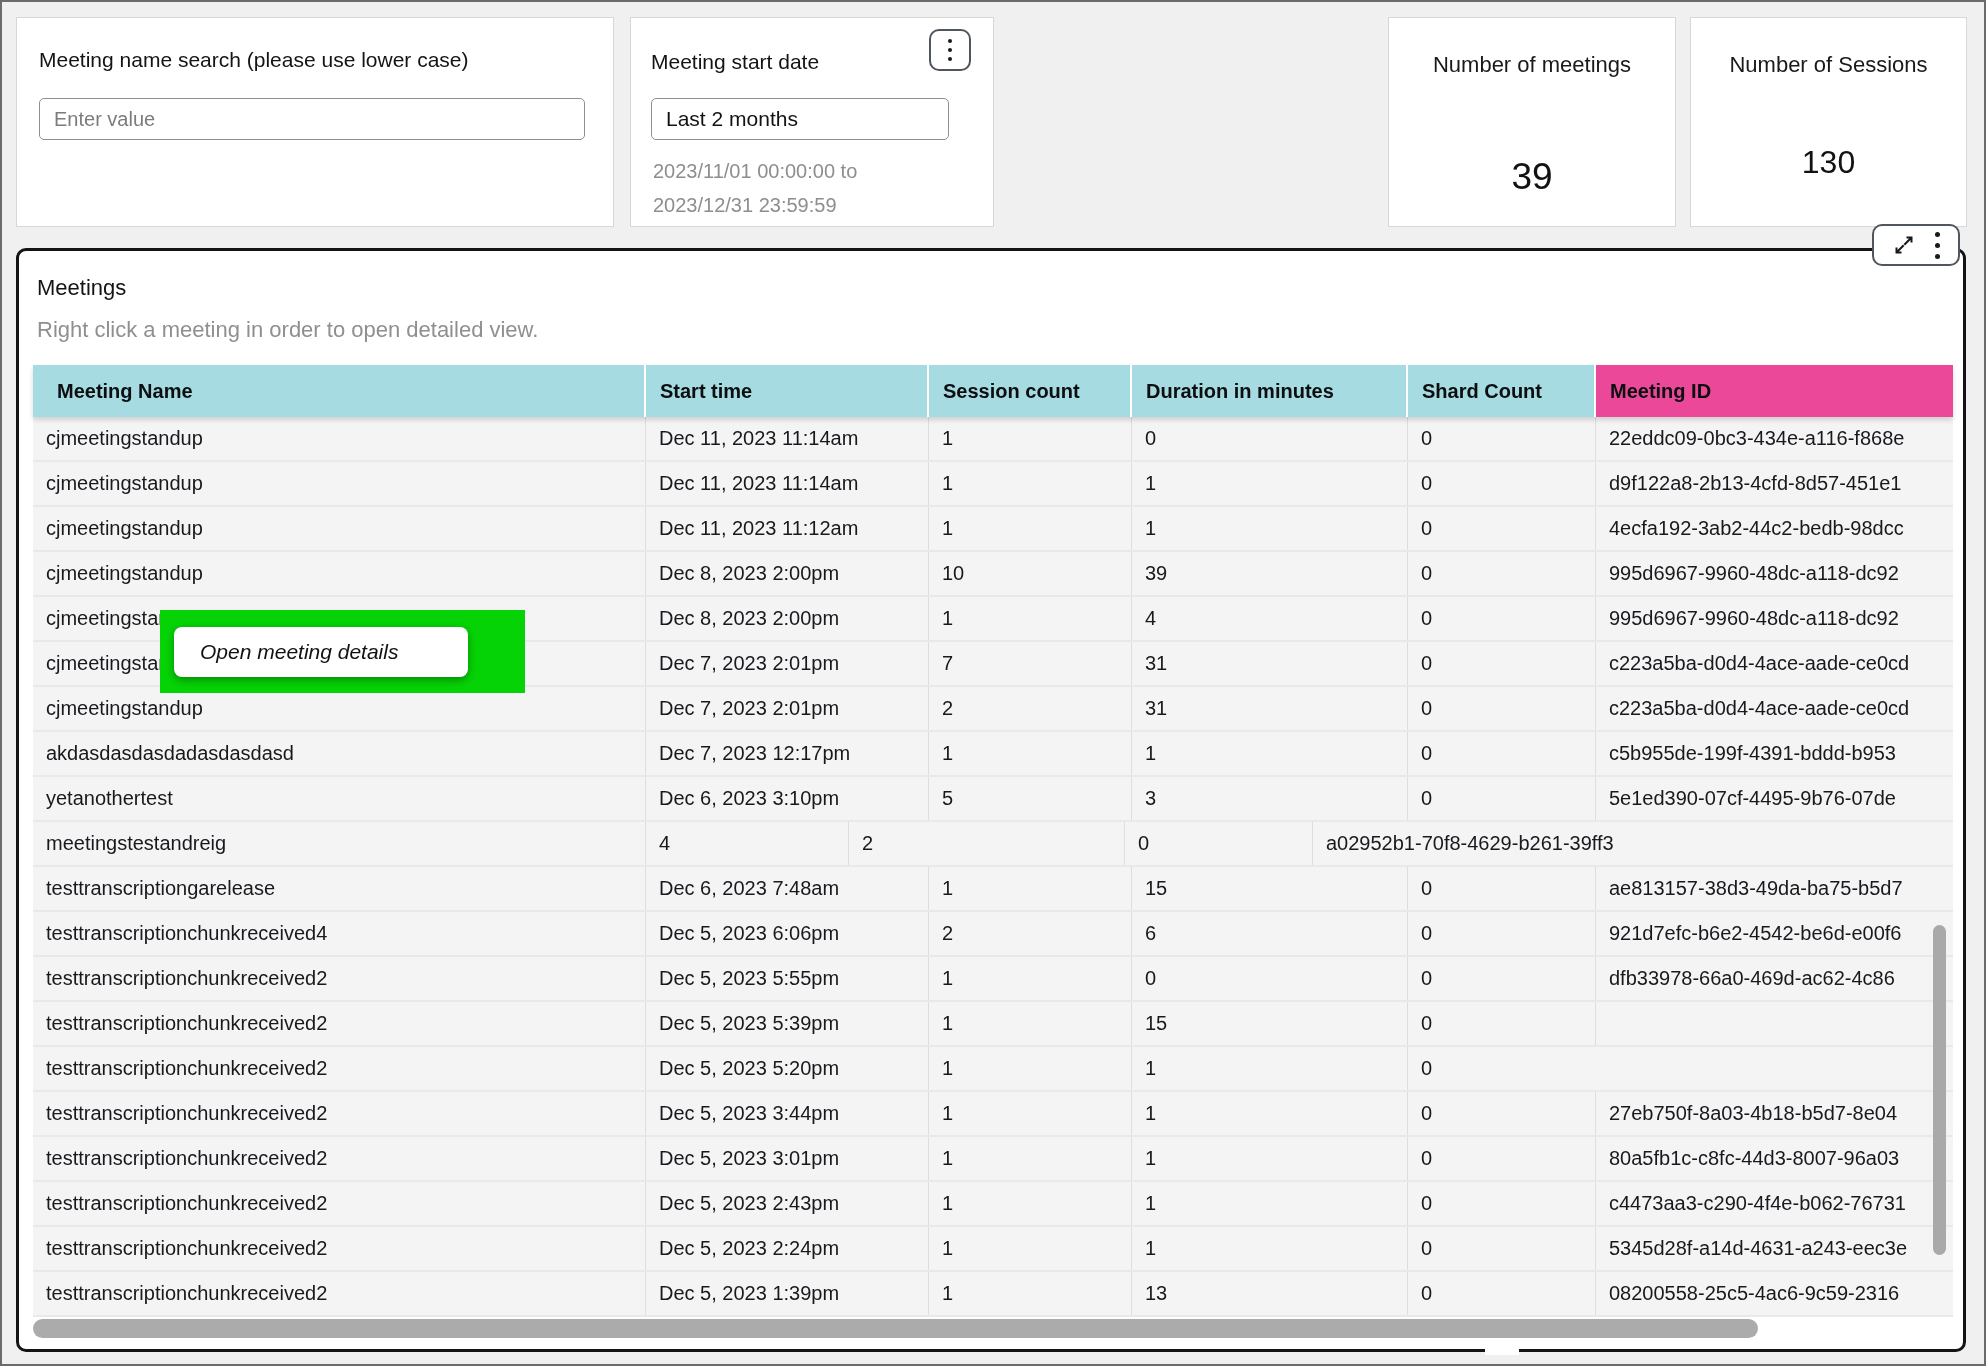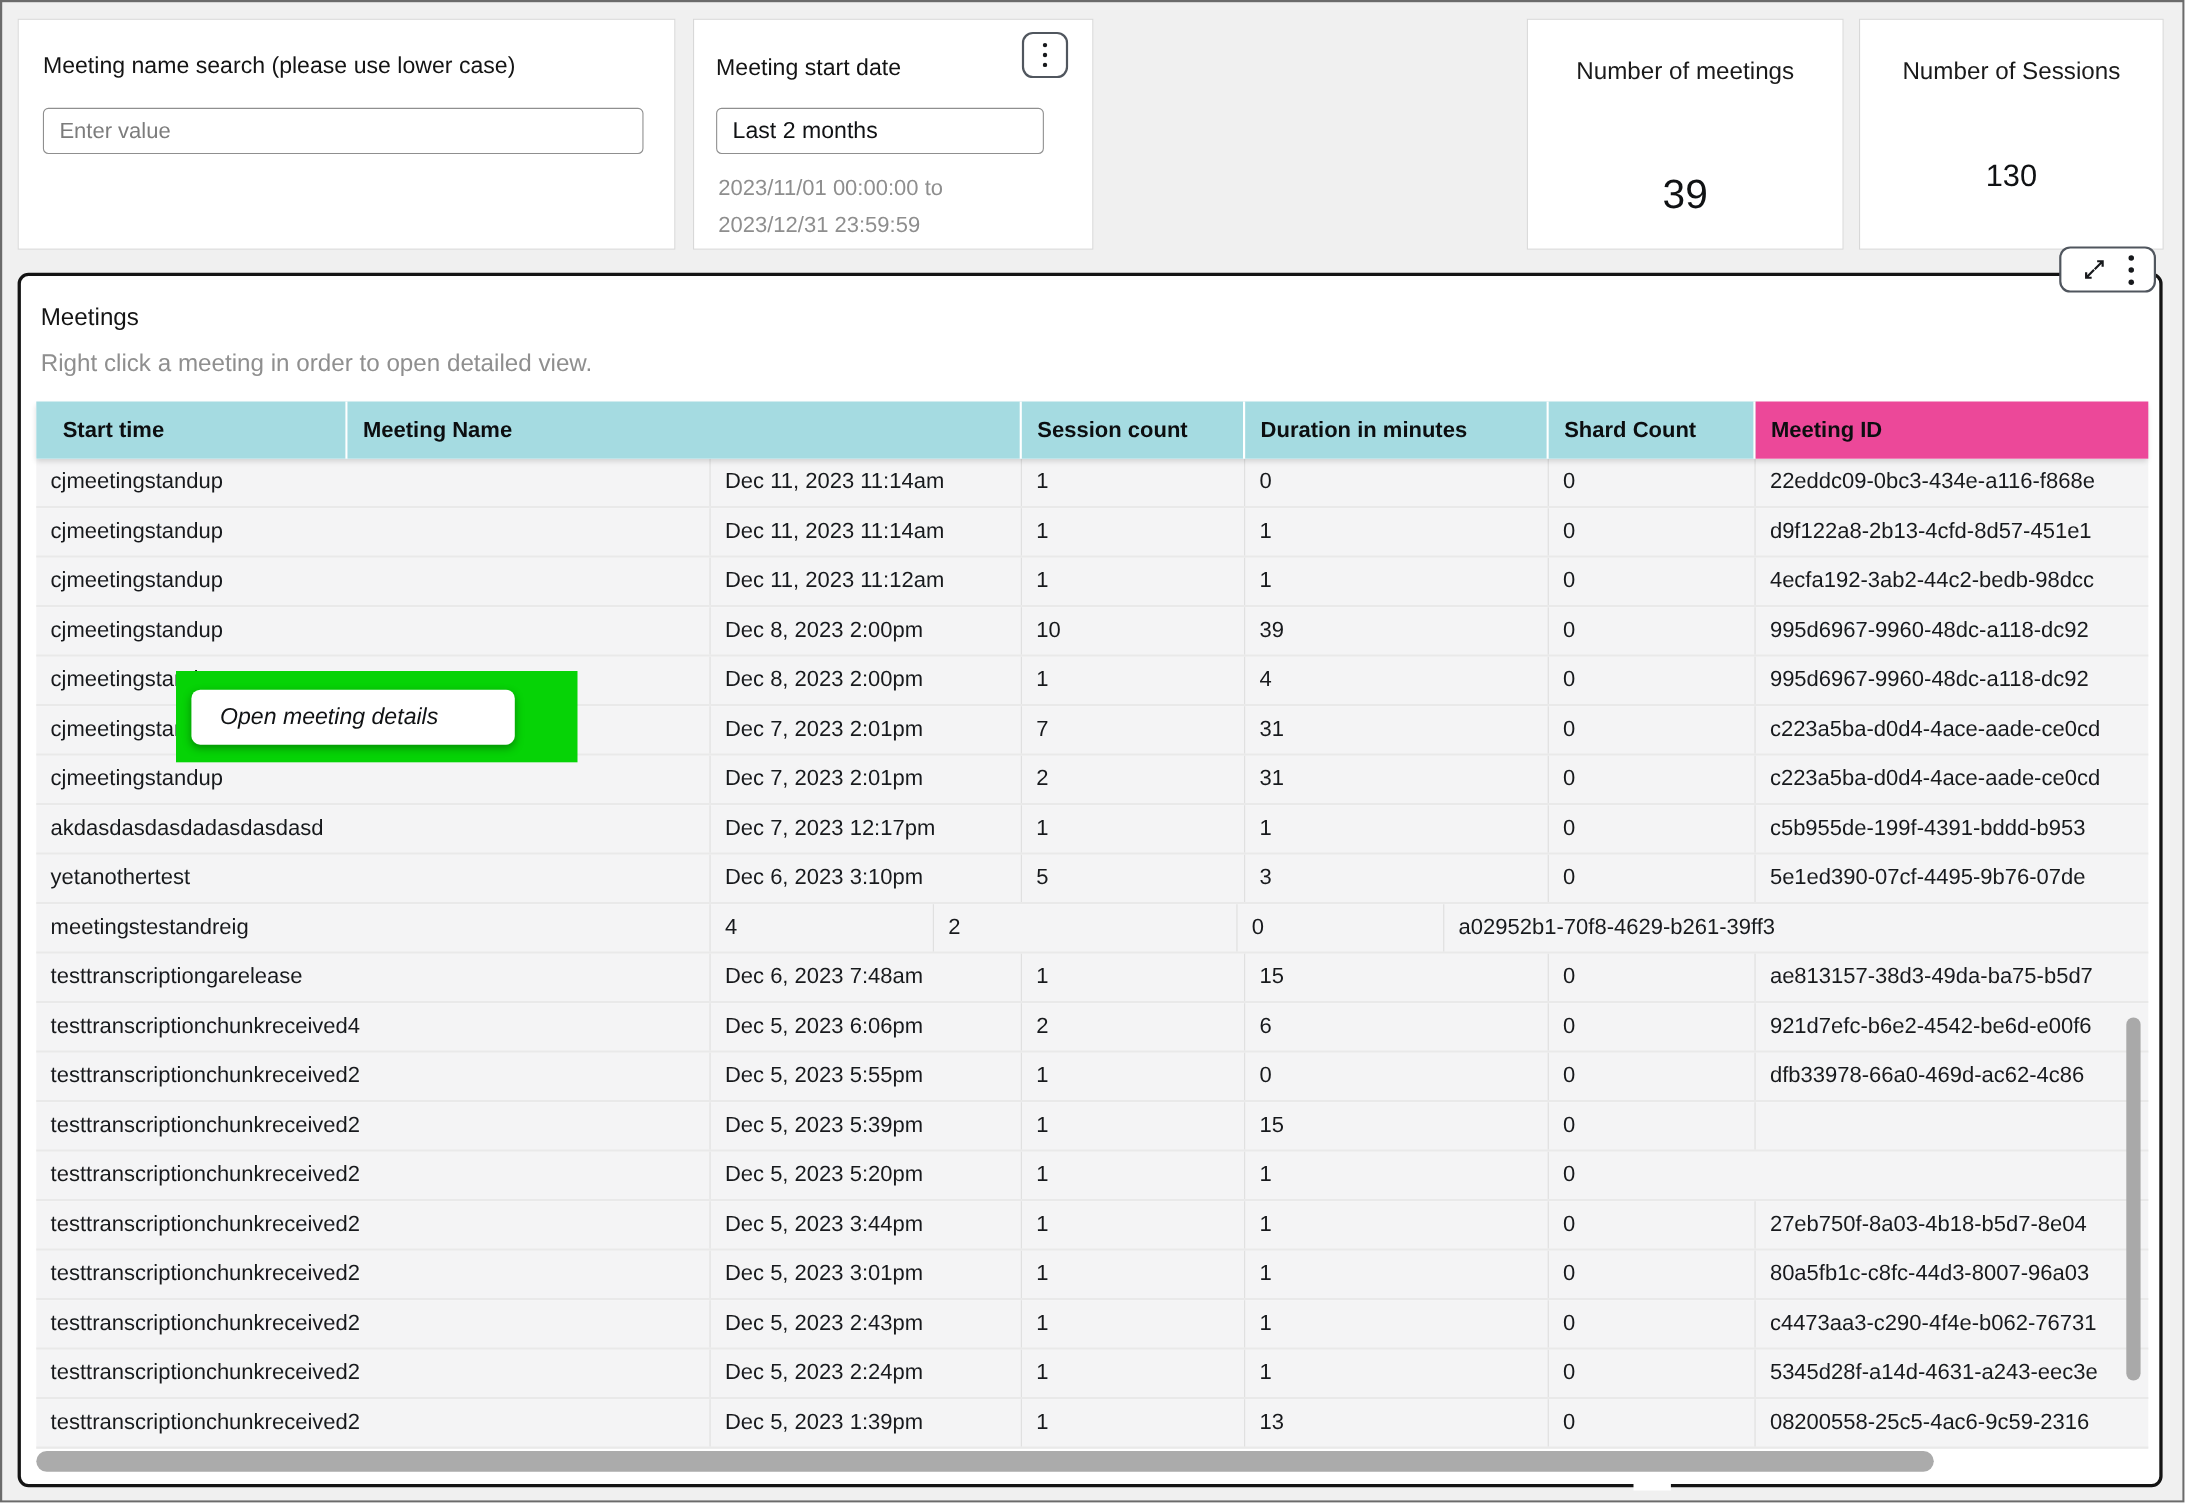--- a/index.html
+++ b/index.html
@@ -108,30 +108,30 @@
       <div>2023/12/31 23:59:59</div>
     </div>
   </div>
 
   <div class="card" style="left:1386px; top:15px; width:288px; height:210px;">
     <div class="kpi-label" style="top:34px;">Number of meetings</div>
     <div class="kpi-value" style="top:138px; font-size:37px;">39</div>
   </div>
   <div class="card" style="left:1688px; top:15px; width:277px; height:210px;">
     <div class="kpi-label" style="top:34px;">Number of Sessions</div>
-    <div class="kpi-value" style="top:126px; font-size:28px;">130</div>
+    <div class="kpi-value" style="top:126px; font-size:32px;">130</div>
   </div>
 
   <div class="panel">
     <div class="panel-title">Meetings</div>
     <div class="panel-subtitle">Right click a meeting in order to open detailed view.</div>
     <div class="table">
       <div class="thead" id="thead">
+          <div class="th" style="width: 613px; background: rgb(165, 219, 225);">Meeting Name</div>
           <div class="th" style="width: 283px; background: rgb(165, 219, 225);">Start time</div>
-          <div class="th" style="width: 613px; background: rgb(165, 219, 225);">Meeting Name</div>
           <div class="th" style="width: 203px; background: rgb(165, 219, 225);">Session count</div>
           <div class="th" style="width: 276px; background: rgb(165, 219, 225);">Duration in minutes</div>
           <div class="th" style="width: 188px; background: rgb(165, 219, 225);">Shard Count</div>
           <div class="th" style="width: 357px; background: #ec4899;">Meeting ID</div>
         </div>
       <div class="tbody" id="tbody">
           <div class="tr">
             <div class="td" style="width: 613px;">cjmeetingstandup</div>
             <div class="td" style="width: 283px;">Dec 11, 2023 11:14am</div>
             <div class="td" style="width: 203px;">1</div>

